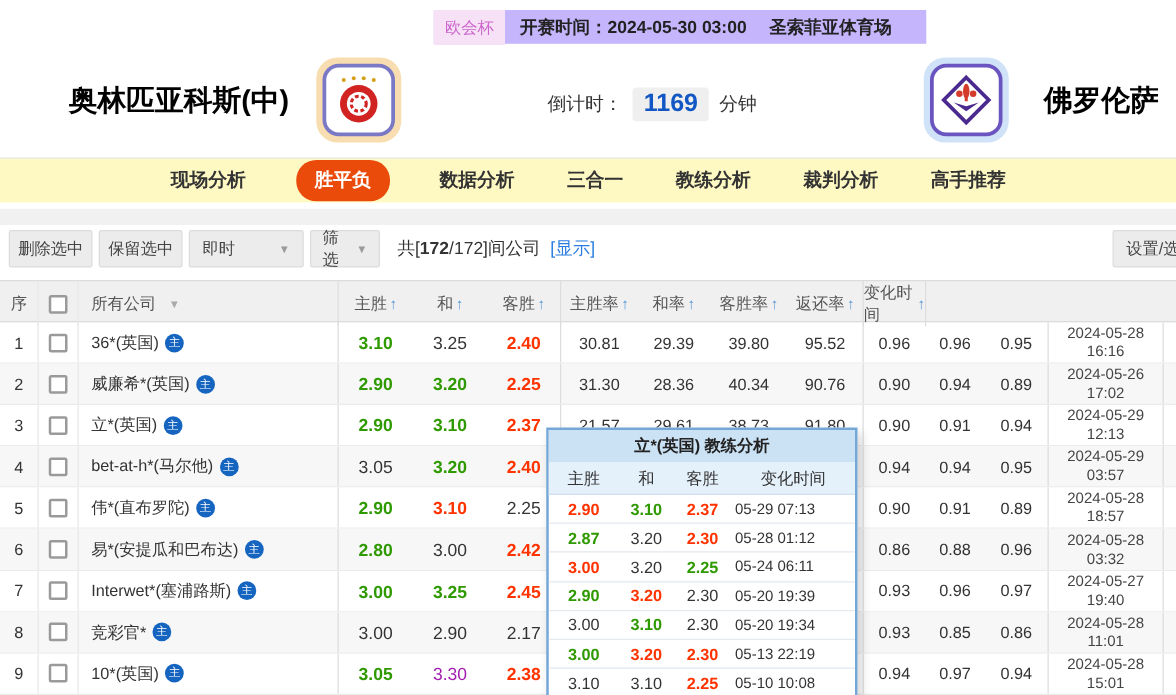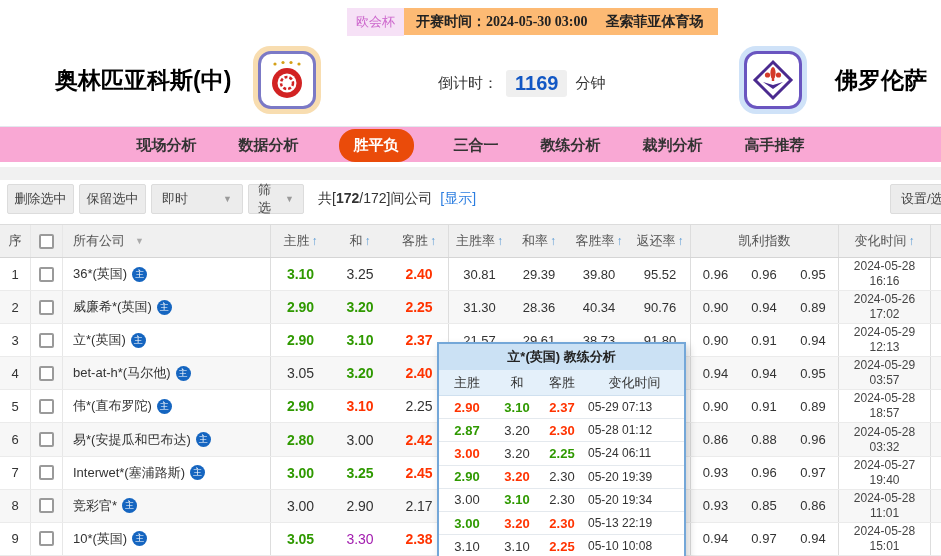--- a/index.html
+++ b/index.html
@@ -2,41 +2,41 @@
 <html style="--c-red: #ff3300; --c-green: #2f9900; --c-black: #333333; --c-accent: #ea4b0a; --c-link: #2b7de0; --c-blue: #1257c4; --c-arrow: #5b9bd5; --c-badge: #cc66cc;"><head>
 <meta charset="utf-8">
 <style>
   * { margin:0; padding:0; box-sizing:border-box; }
   html,body { background:#fff; }
   body { font-family:"Liberation Sans","DejaVu Sans",sans-serif; color:#333; }
   .screen { position:relative; width:941px; height:556px; overflow:hidden; background:#fff; }
 
   
   .match-bar { position:absolute; left:347px; top:8px; height:27px; display:flex; align-items:center;
-               background:#fdba74; padding-right:14px; font-size:14px; font-weight:bold; color:#222;font-family:Liberation Serif, serif; }
+               background:#c4b5fd; padding-right:28px; font-size:14px; font-weight:bold; color:#222; }
   .league-badge { background:#f6e1f6; color:var(--c-badge); font-weight:normal; font-size:13px;
                   padding:5px 9px; margin-right:12px; }
   .venue { margin-left:18px; }
   .team { position:absolute; top:46px; display:flex; align-items:center; }
   .team-home { left:55px; }
   .team-away { right:14px; }
   .team-name { font-size:23px; font-weight:bold; color:#000000; }
   .logo-ring { width:68px; height:68px; border-radius:17px; padding:5px; }
   .ring-home { background:#f8ddb0; margin-left:22px; }
   .ring-away { background:#cfe2f8; margin-right:28px; }
   .logo-box { width:58px; height:58px; background:#fff; border:3px solid #7b79c6; border-radius:13px;
               display:flex; align-items:center; justify-content:center; }
   .countdown { position:absolute; left:438px; top:70px; display:flex; align-items:center; gap:8px;
                font-size:15px; color:#333; }
   .countdown-num { background:#efefef; border-radius:3px; padding:2px 9px; font-size:20px; font-weight:bold;
                    color:var(--c-blue); }
 
   
   .tabbar { position:absolute; left:0; top:126px; width:941px; height:36px; border-top:1px solid #e3e8ee;
-            display:flex; align-items:flex-end; justify-content:center; gap:38px; background:#f9a8d4; }
+            display:flex; align-items:center; justify-content:center; gap:38px; background:#fef9c3; }
   .tab { font-size:15px; font-weight:bold; color:#333; padding:7px 2px; cursor:pointer; white-space:nowrap; }
   .tab.active { background:var(--c-accent); color:#fff; border-radius:16px; padding:7px 15px; }
   .gray-strip { position:absolute; left:0; top:167px; width:941px; height:13px; background:#f1f1f1; }
 
   
   .toolbar { position:absolute; left:0; top:184px; width:941px; height:30px; }
   .tb-btn { position:absolute; top:0; height:30px; background:#ececec; border:1px solid #dcdcdc;
             border-radius:2px; font-size:13px; color:#444; display:flex; align-items:center;
             justify-content:center; cursor:pointer; }
   .tb-caret { color:#9a9a9a; font-size:9px; margin-left:8px; }
@@ -123,23 +123,23 @@
         </svg>
       </span>
     </span>
     <span class="team-name">佛罗伦萨</span>
   </div>
 
   <div class="tabbar">
 
       <div class="tab">现场分析</div>
 
+      <div class="tab active">胜平负</div>
+
       <div class="tab">数据分析</div>
-
-      <div class="tab active">胜平负</div>
 
       <div class="tab">三合一</div>
 
       <div class="tab">教练分析</div>
 
       <div class="tab">裁判分析</div>
 
       <div class="tab">高手推荐</div>
 
   </div>
@@ -200,21 +200,20 @@
           <span class="sort-arrow">↑</span>
         </div>
       <div>
           <span>客胜率</span>
           <span class="sort-arrow">↑</span>
         </div>
       <div>
           <span>返还率</span>
           <span class="sort-arrow">↑</span>
         </div>
-      <div class="bl kelly-span">凯利指数</div>
       <div class="bl">
           <span>变化时间</span>
           <span class="sort-arrow">↑</span>
         </div>
       <div class="bl"></div>
     </div>
 
     <div class="tbody">
 
         <div class="grid-row trow">

